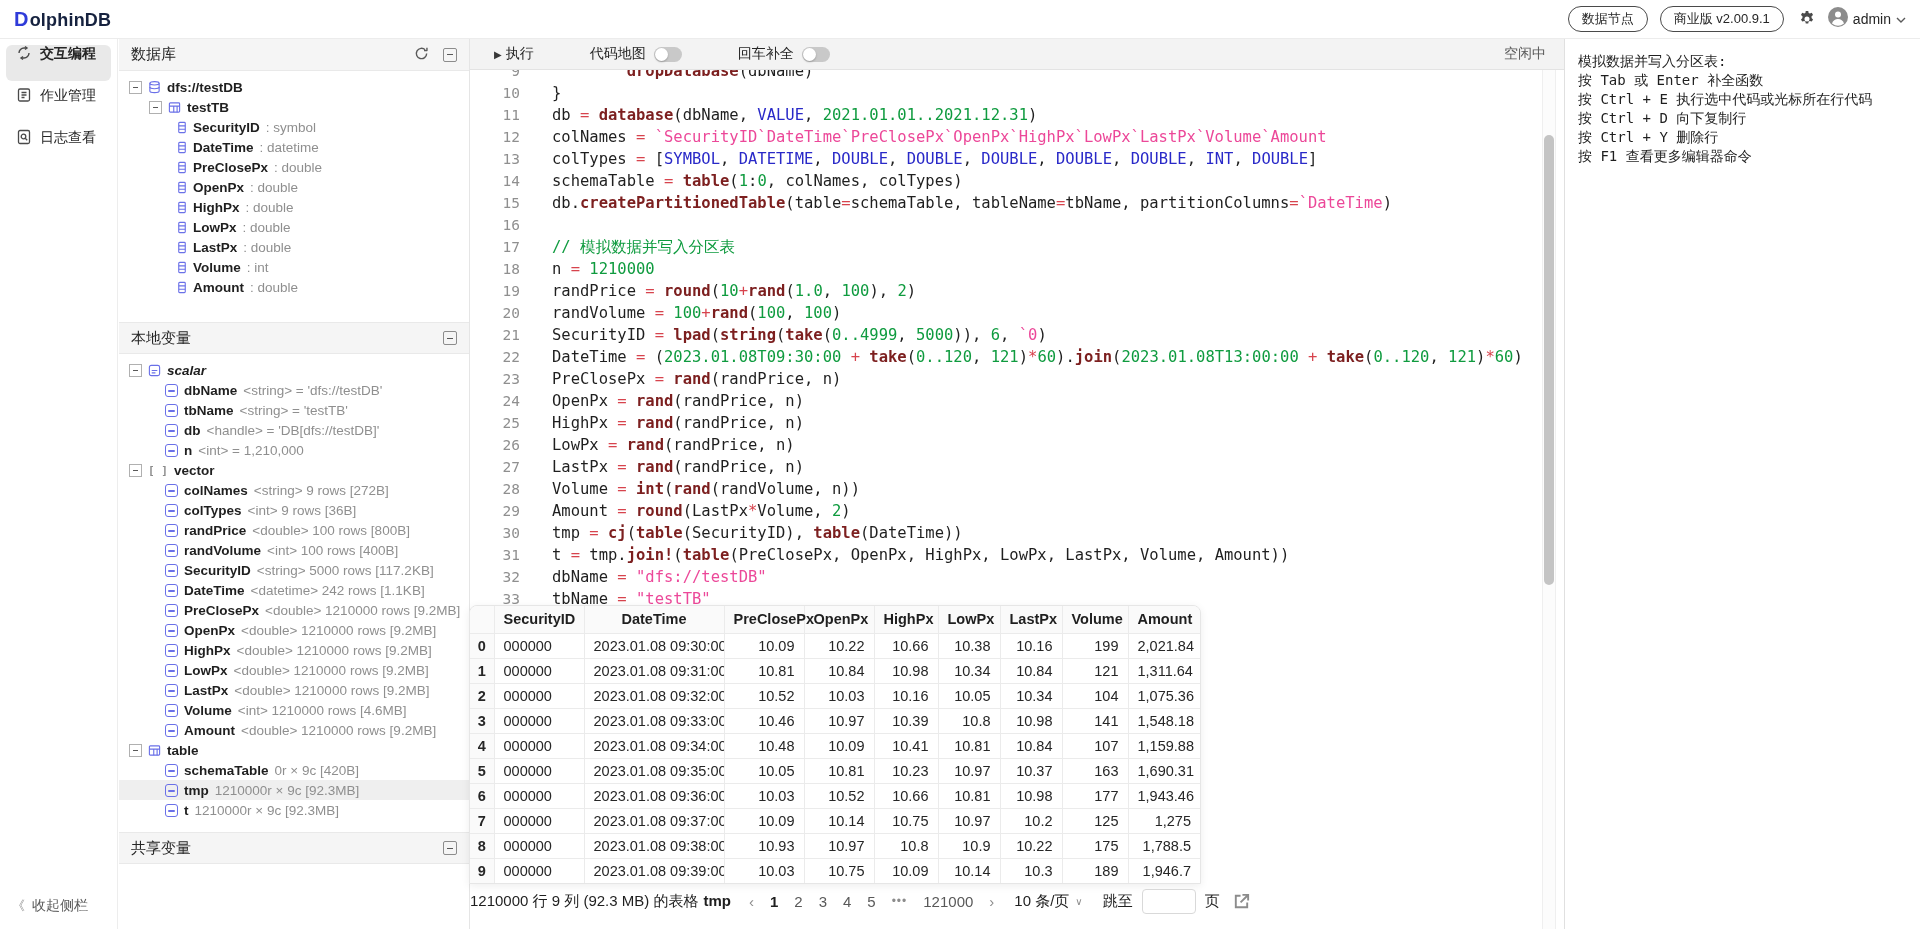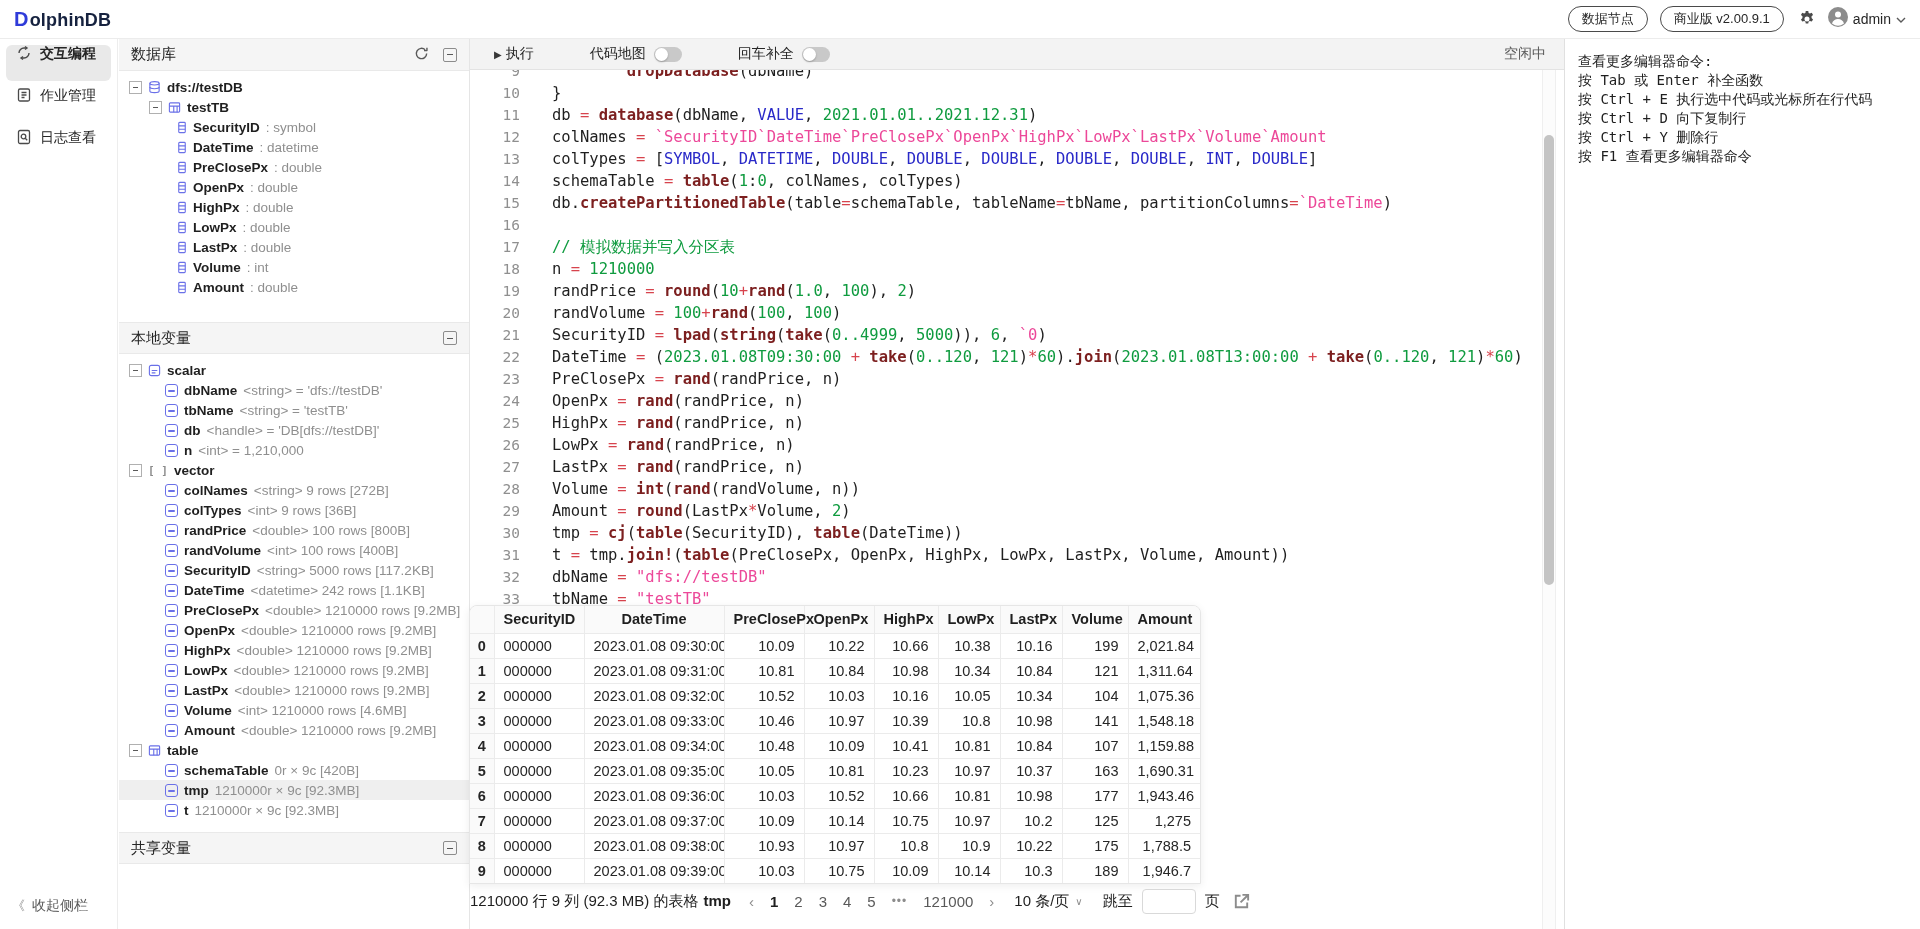--- a/index.html
+++ b/index.html
@@ -285,21 +285,21 @@
           <span class="tn">Amount</span>
           <span class="mut">: double</span>
         </div>
       </div>
 
     <div class="sec-header">
       <span class="t">本地变量</span>
       <span class="sqminus"></span>
     </div>
     <div id="vars-tree">
-        <div class="trow" style="padding-left: 10px;">
+        <div class="trow" style="padding-left: 10px; font-style: italic;">
           <span class="expander"></span>
           <svg class="tico" width="13" height="13" viewBox="0 0 14 14">
             <g fill="none" stroke="#6a70e8" stroke-width="1.2">
               <rect x="1.5" y="1.5" width="11" height="11" rx="2"></rect>
               <path d="M4 7h6M4 9.5h4"></path>
             </g>
           </svg>
           <span class="tn">scalar</span>
         </div>
         <div class="trow" style="padding-left: 46px;">
@@ -784,21 +784,21 @@
     </span>
     <span id="export-btn">
       <svg width="19" height="19" viewBox="0 0 20 20">
           <path fill="#8c8c8c" d="M3 3h6v2H5v10h10v-4h2v6H3z"></path>
           <path fill="#8c8c8c" d="M11 2h7v7h-2V5.4l-6.3 6.3-1.4-1.4L14.6 4H11z"></path>
         </svg>
     </span>
   </div>
 
   <div id="helppanel">
-    <div>查看更多编辑器命令:</div>
+    <div>模拟数据并写入分区表:</div>
     <div>
         <div>按 Tab 或 Enter 补全函数</div>
         <div>按 Ctrl + E 执行选中代码或光标所在行代码</div>
         <div>按 Ctrl + D 向下复制行</div>
         <div>按 Ctrl + Y 删除行</div>
         <div>按 F1 查看更多编辑器命令</div>
       </div>
   </div>
 
 </div>

